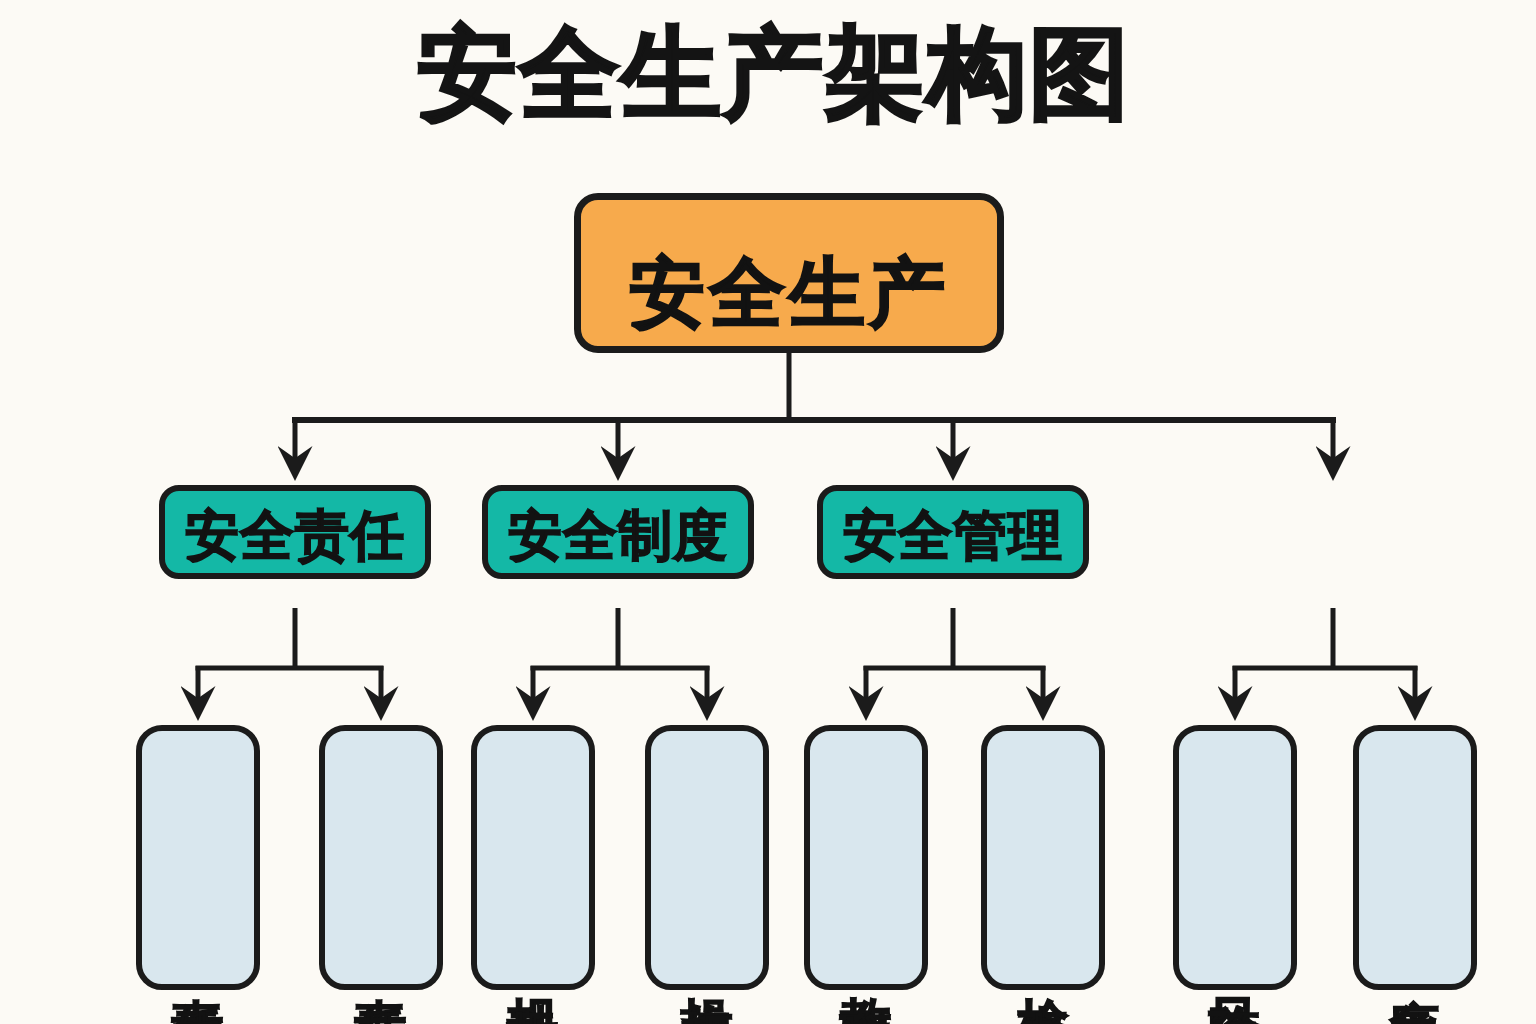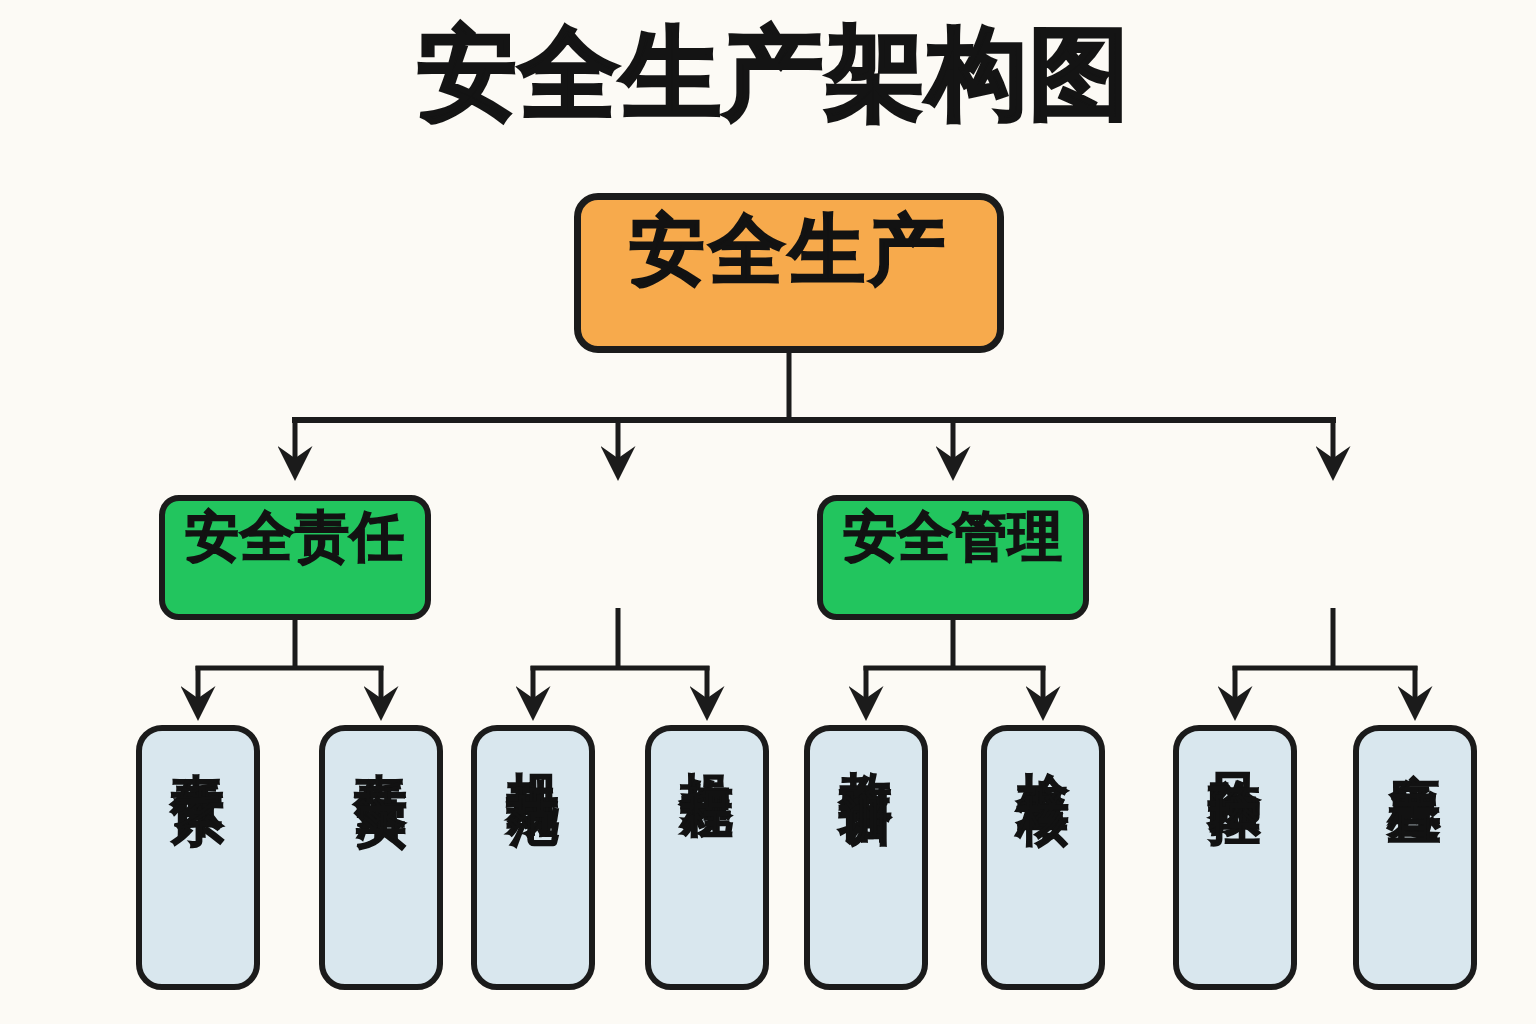--- a/index.html
+++ b/index.html
@@ -33,43 +33,43 @@
     position: absolute;
     left: 0;
     top: 0;
     width: 1536px;
     height: 1024px;
   }
   .node {
     position: absolute;
     box-sizing: border-box;
     display: flex;
-    align-items: flex-start;
+    align-items: flex-end;
     justify-content: center;
     border: 6px solid #1b1b1b;
     color: #121212;
     font-weight: 900;
   }
   .node-root {
     left: 533px;
     top: 193px;
     width: 430px;
     height: 160px;
     background: #f7aa4c;
     border-radius: 24px;
     border-width: 7px;
     font-size: 76px;
     letter-spacing: 4px;
     -webkit-text-stroke: 2px #121212;
   }
   .node-l2 {
-    top: 495px;
+    top: 485px;
     width: 272px;
-    height: 125px;
-    background: #22c55e;
+    height: 94px;
+    background: #14b8a6;
     border-radius: 20px;
     font-size: 54px;
     letter-spacing: 1px;
     -webkit-text-stroke: 1.5px #121212;
   }
   .node-l3 {
     top: 725px;
     width: 124px;
     height: 265px;
     background: #d9e7ee;
@@ -128,20 +128,23 @@
     </g>
   </svg>
 
   <div class="node node-root">
     <span>安全生产</span>
   </div>
 
   <div class="node node-l2" style="left:118px">
     <span>安全责任</span>
   </div>
+  <div class="node node-l2" style="left:441px">
+    <span>安全制度</span>
+  </div>
   <div class="node node-l2" style="left:776px">
     <span>安全管理</span>
   </div>
 
   <div class="node node-l3" style="left:95px">
     <span class="v-text">责任体系</span>
   </div>
   <div class="node node-l3" style="left:278px">
     <span class="v-text">责任落实</span>
   </div>

